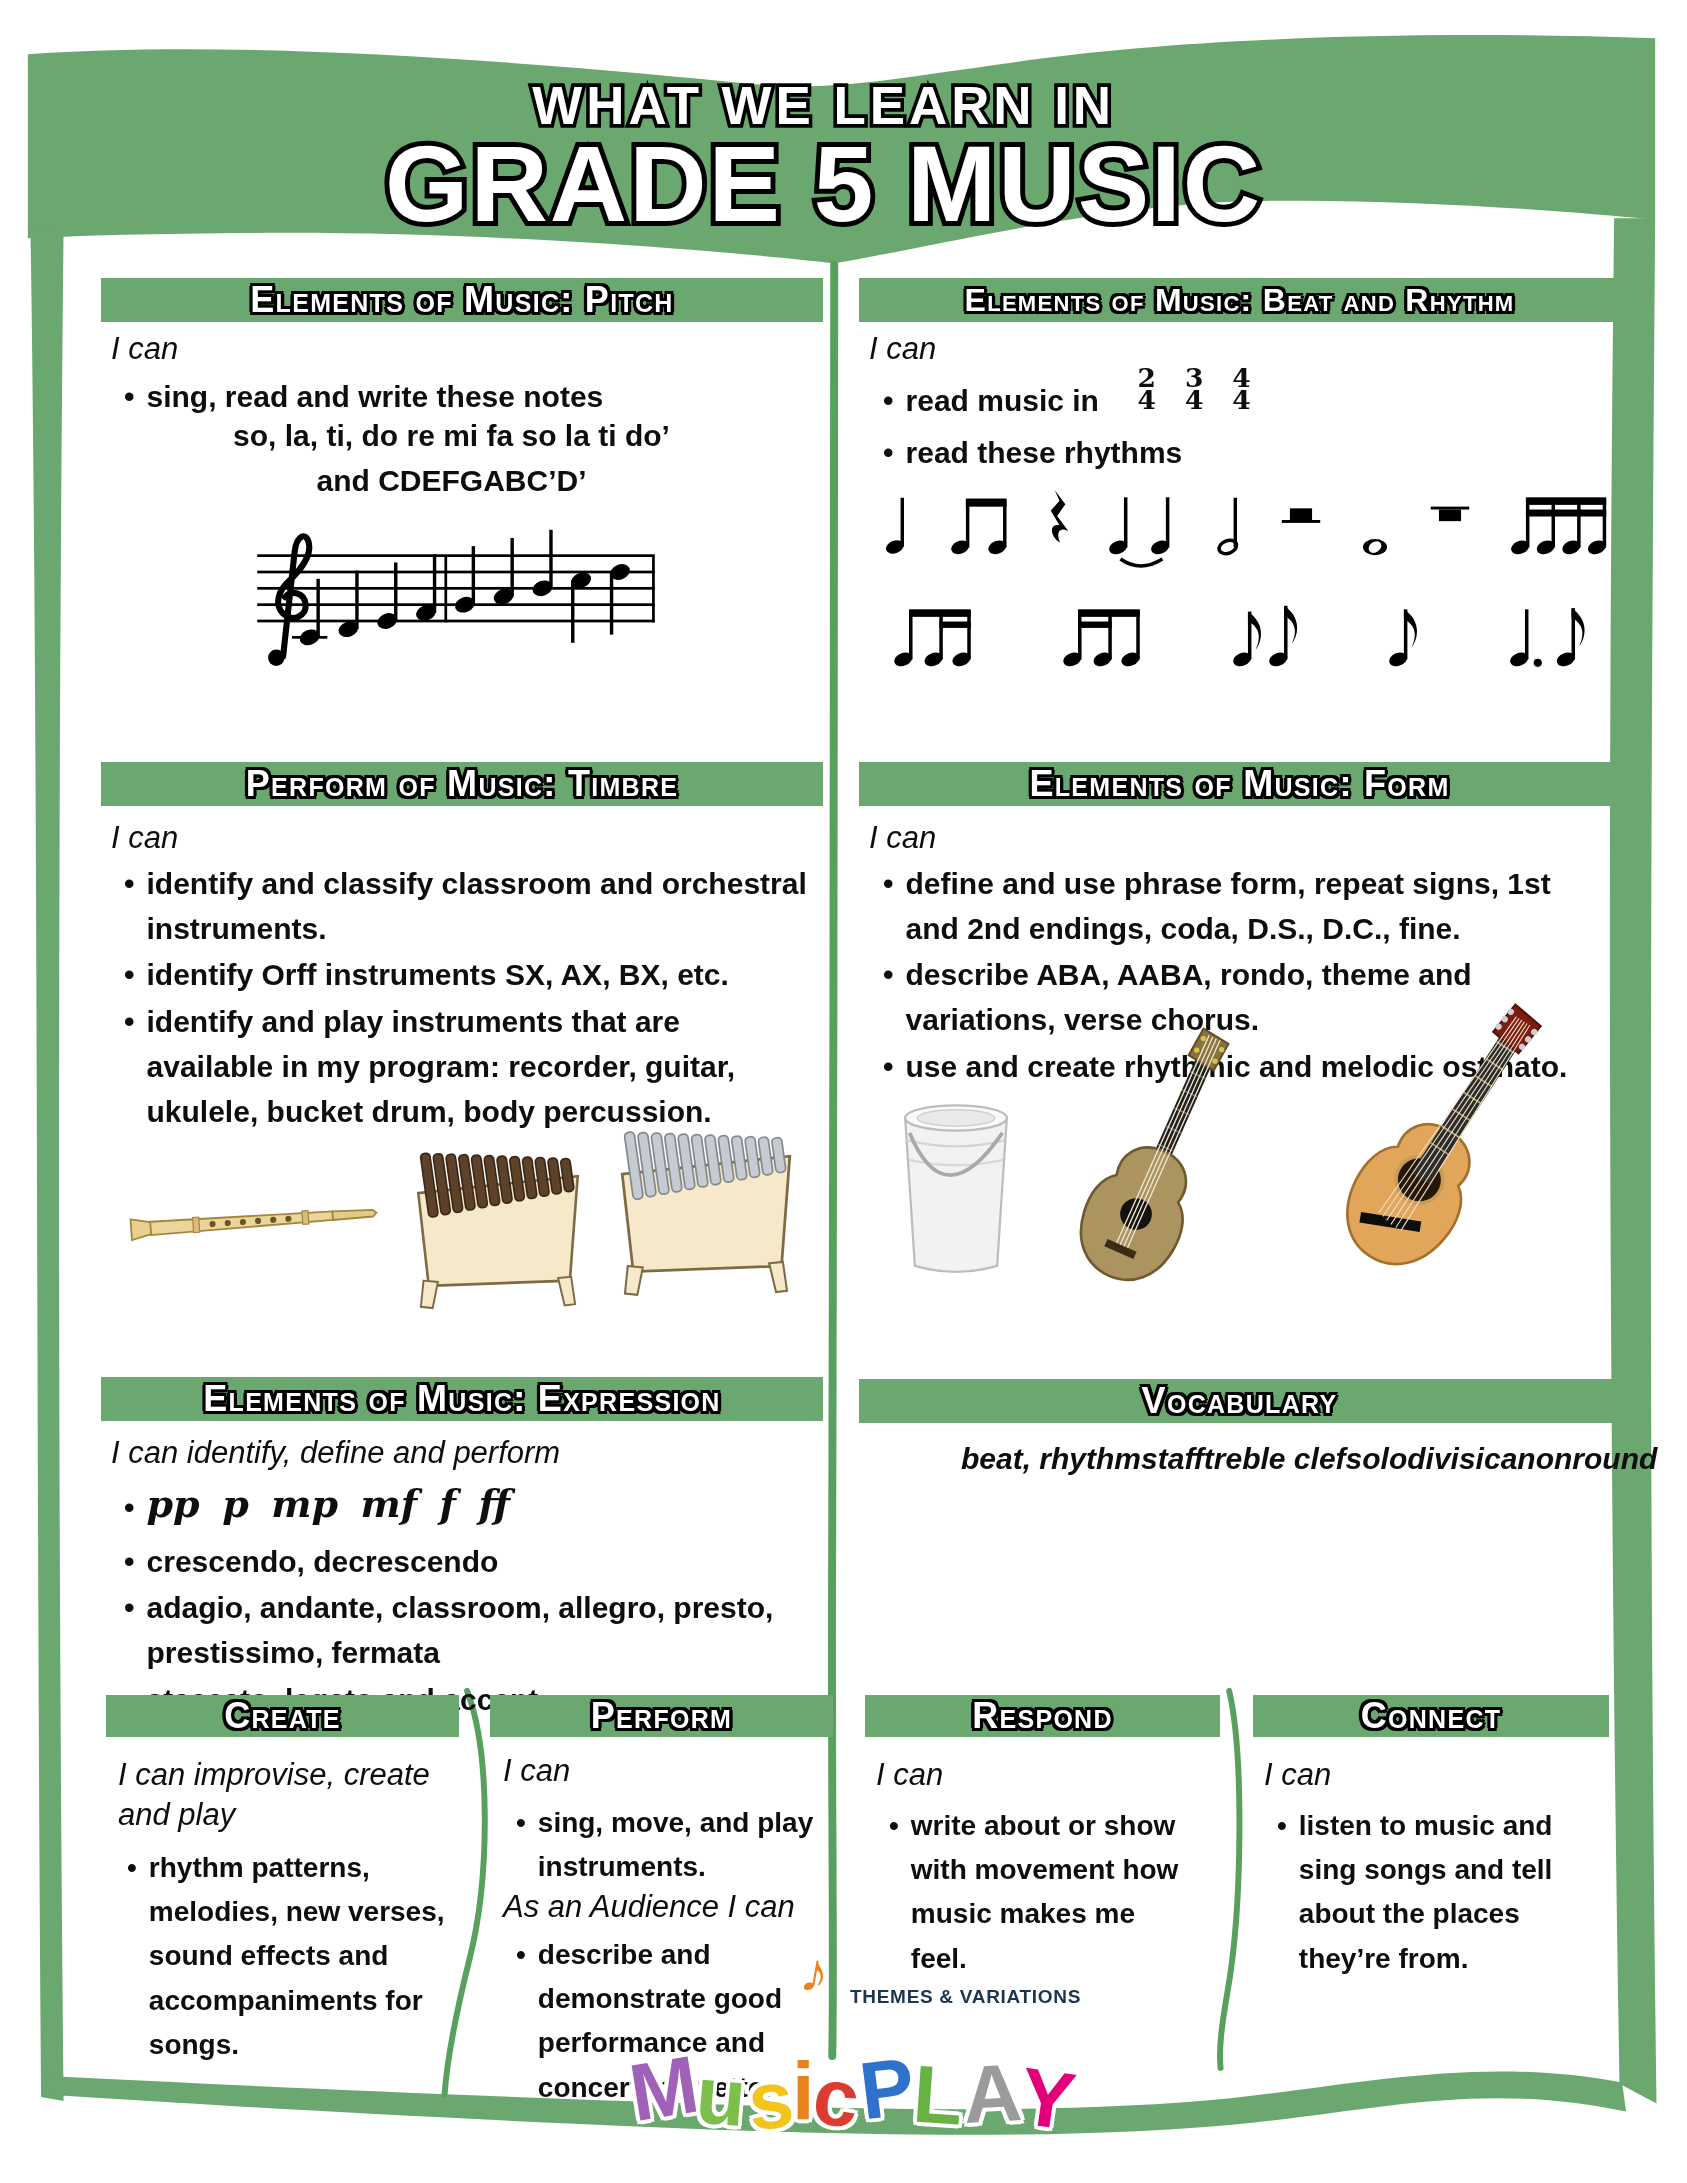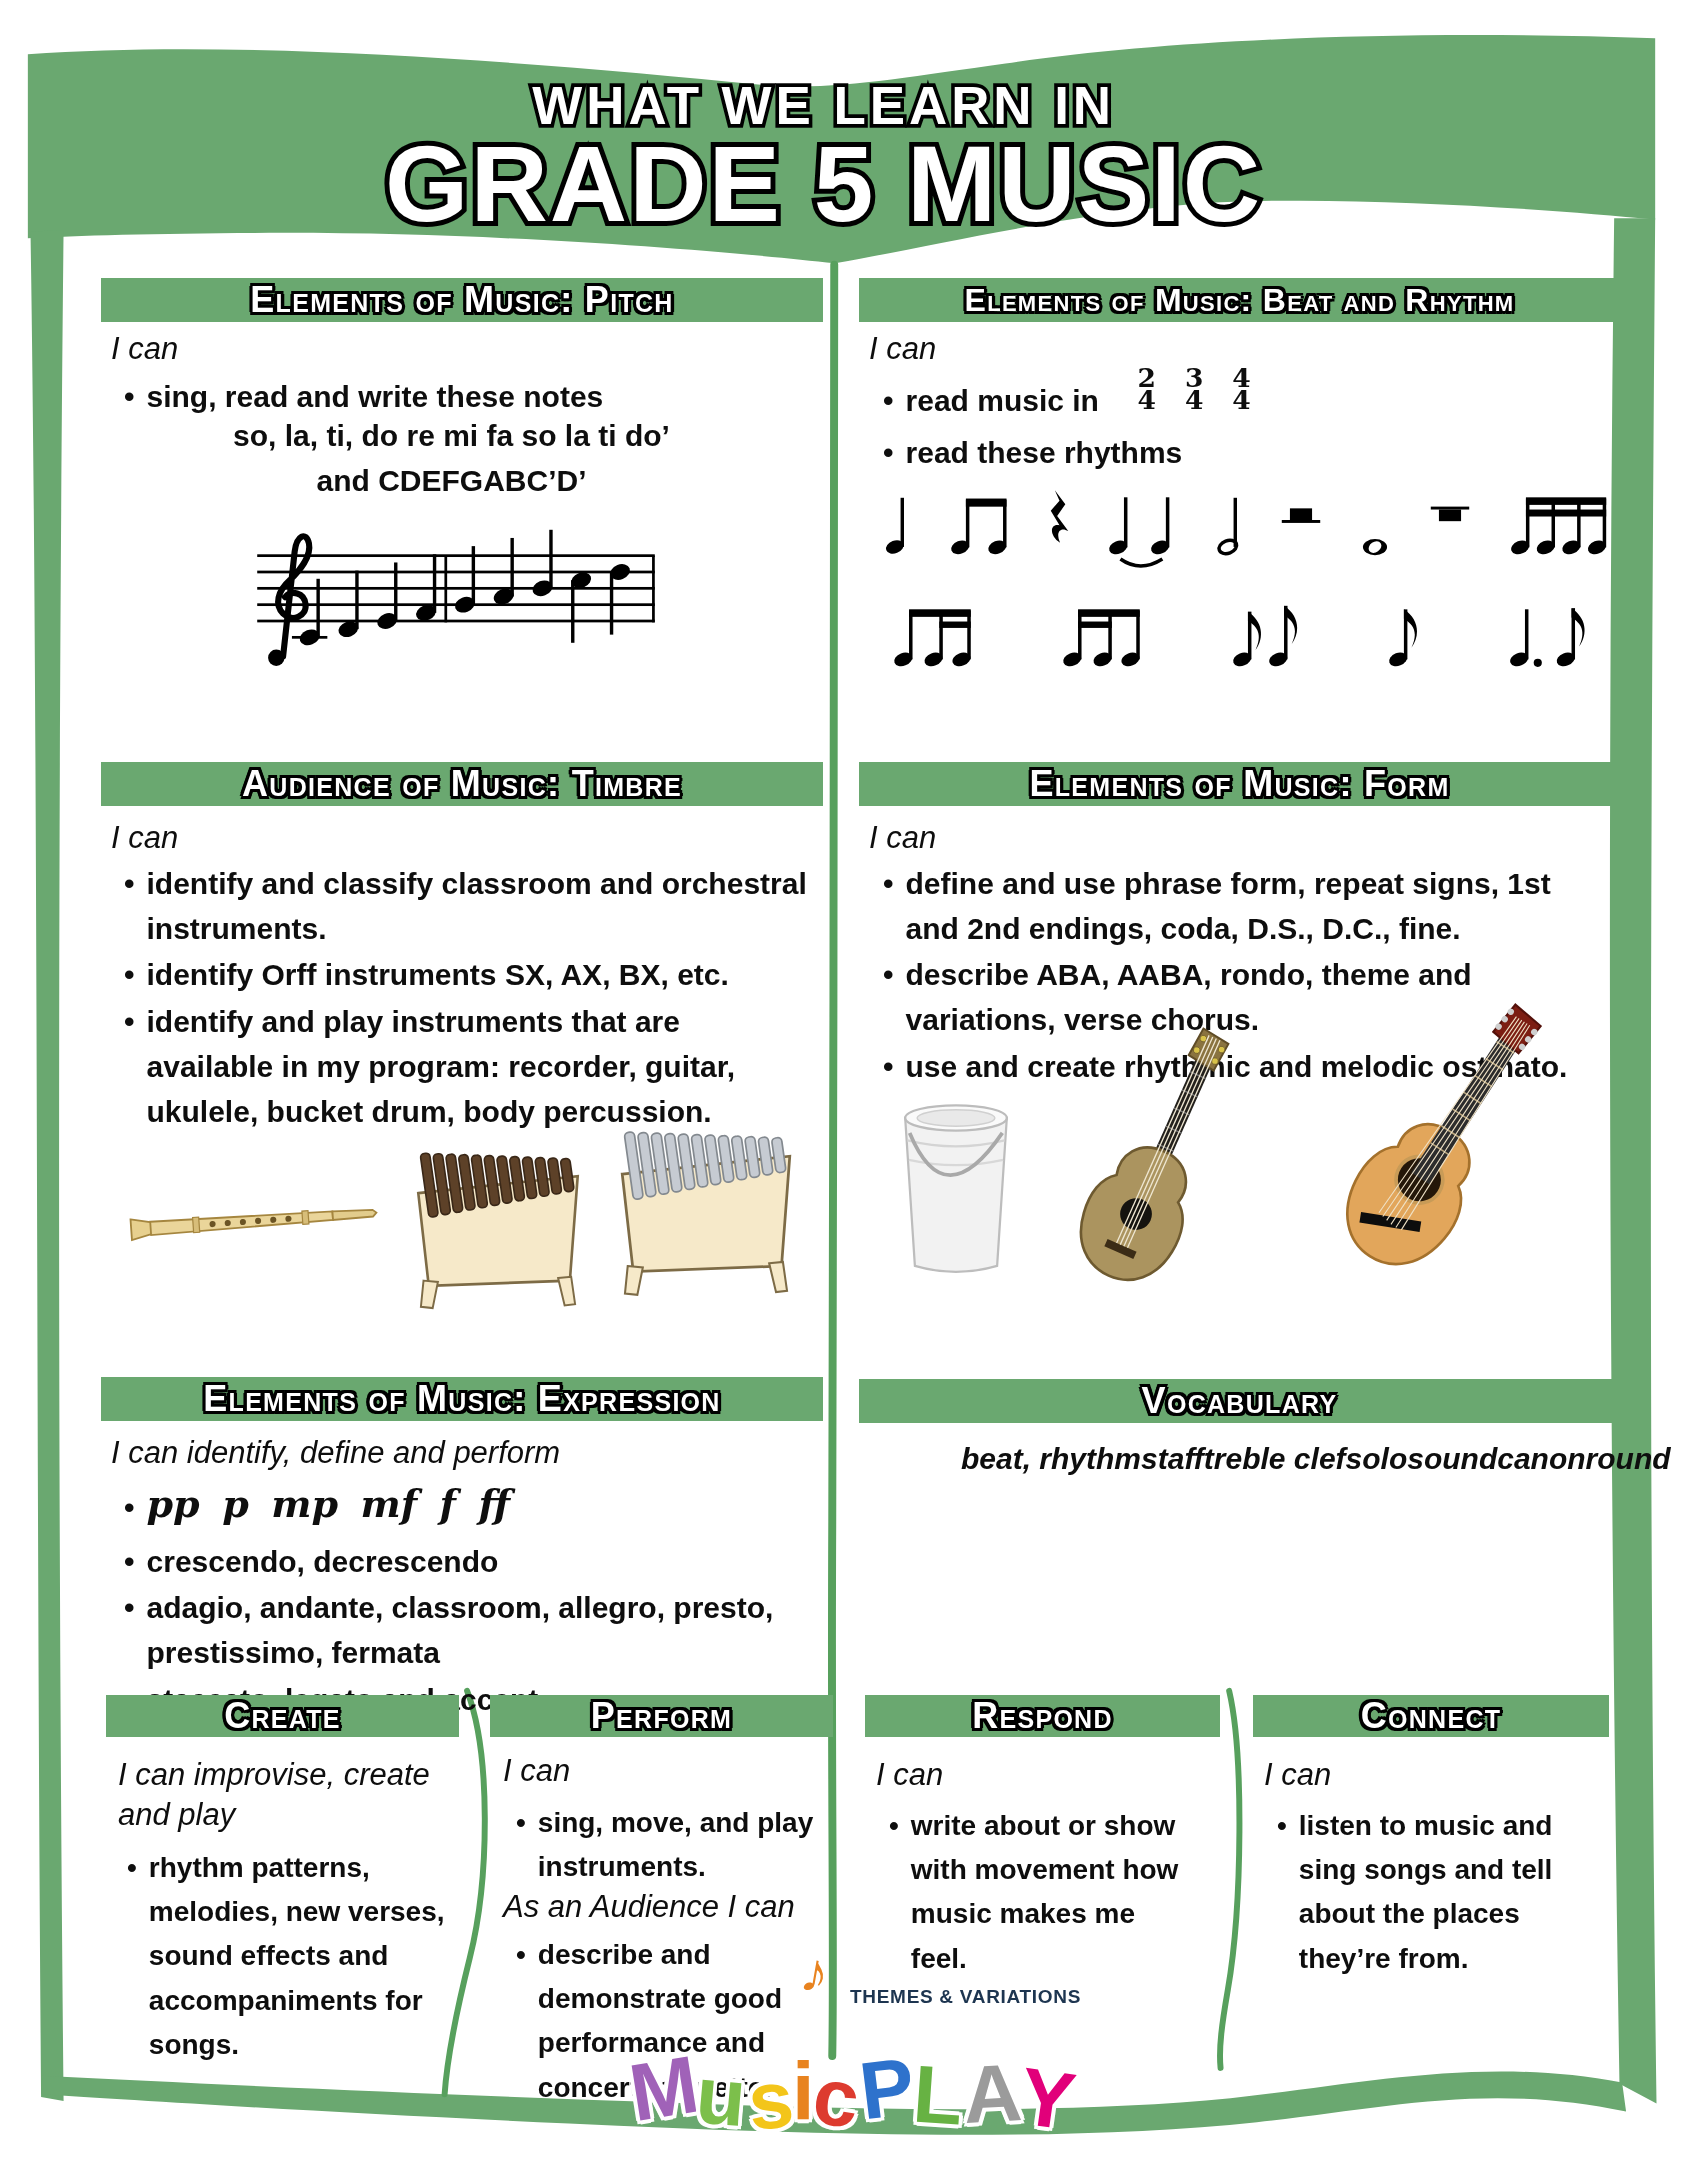--- a/index.html
+++ b/index.html
@@ -104,21 +104,21 @@
           <rect x="380" y="44" width="5" height="86" fill="#000"></rect>
           <ellipse cx="427" cy="118" rx="15" ry="11" transform="rotate(-21 427 118)" fill="#000"></ellipse>
           <rect x="437" y="32" width="5" height="86" fill="#000"></rect>
           <ellipse cx="484" cy="106" rx="15" ry="11" transform="rotate(-21 484 106)" fill="#000"></ellipse>
           <rect x="469" y="106" width="5" height="92" fill="#000"></rect>
           <ellipse cx="541" cy="94" rx="15" ry="11" transform="rotate(-21 541 94)" fill="#000"></ellipse>
           <rect x="526" y="94" width="5" height="92" fill="#000"></rect>
         </svg></div>
 
     <div class="bar" style="left:93px;top:762px;width:722px;height:44px">
-      <span class="bart">Audience of Music: Timbre</span>
+      <span class="bart">Perform of Music: Timbre</span>
     </div>
     <div class="abs ican" style="left:103px;top:818px">I can</div>
     <div class="abs bullets" style="left:116px;top:861px;width:691px">
         <span class="bullet">
           <span class="dot">•</span>
           <span class="btxt">identify and classify classroom and orchestral instruments.</span>
         </span>
         <span class="bullet">
           <span class="dot">•</span>
           <span class="btxt">identify Orff instruments SX, AX, BX, etc.</span>
@@ -412,21 +412,21 @@
         </svg></div>
 
     <div class="bar" style="left:851px;top:1379px;width:761px;height:44px">
       <span class="bart">Vocabulary</span>
     </div>
     <div class="abs vocab" style="left:953px;top:1444px">
         <span class="vocab-item">beat, rhythm</span>
         <span class="vocab-item">staff</span>
         <span class="vocab-item">treble clef</span>
         <span class="vocab-item">solo</span>
-        <span class="vocab-item">sound</span>
+        <span class="vocab-item">divisi</span>
         <span class="vocab-item">canon</span>
         <span class="vocab-item">round</span>
       </div>
 
     <div class="bar" style="left:98px;top:1695px;width:353px;height:42px">
       <span class="bart">Create</span>
     </div>
     <div class="abs ican" style="left:110px;top:1755px;width:331px;white-space:normal">I can improvise, create and play</div>
     <div class="abs bullets" style="left:119px;top:1846px;width:331px">
         <span class="bullet" style="font-size: 28px; line-height: 1.58;">

